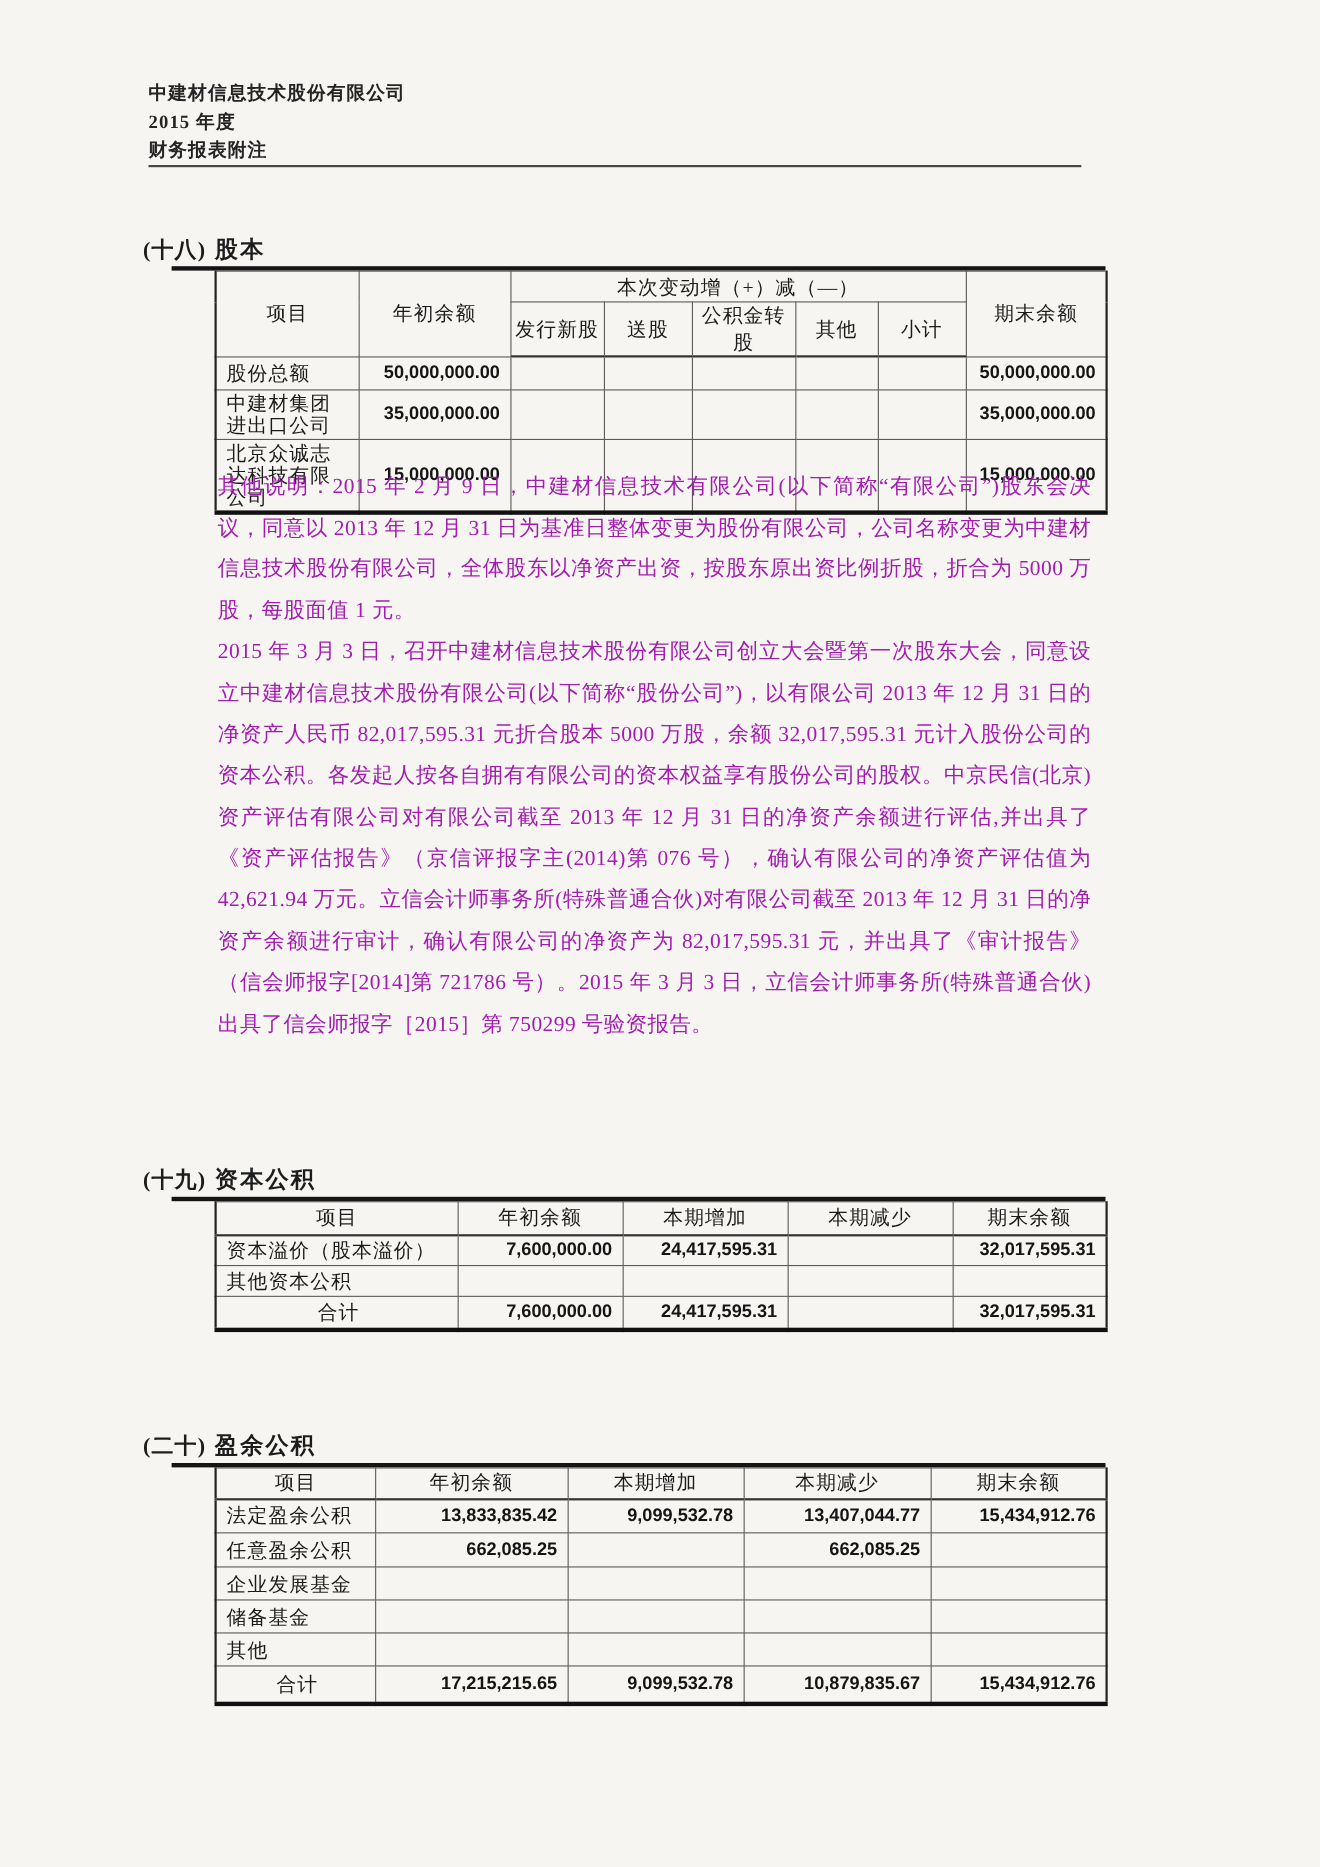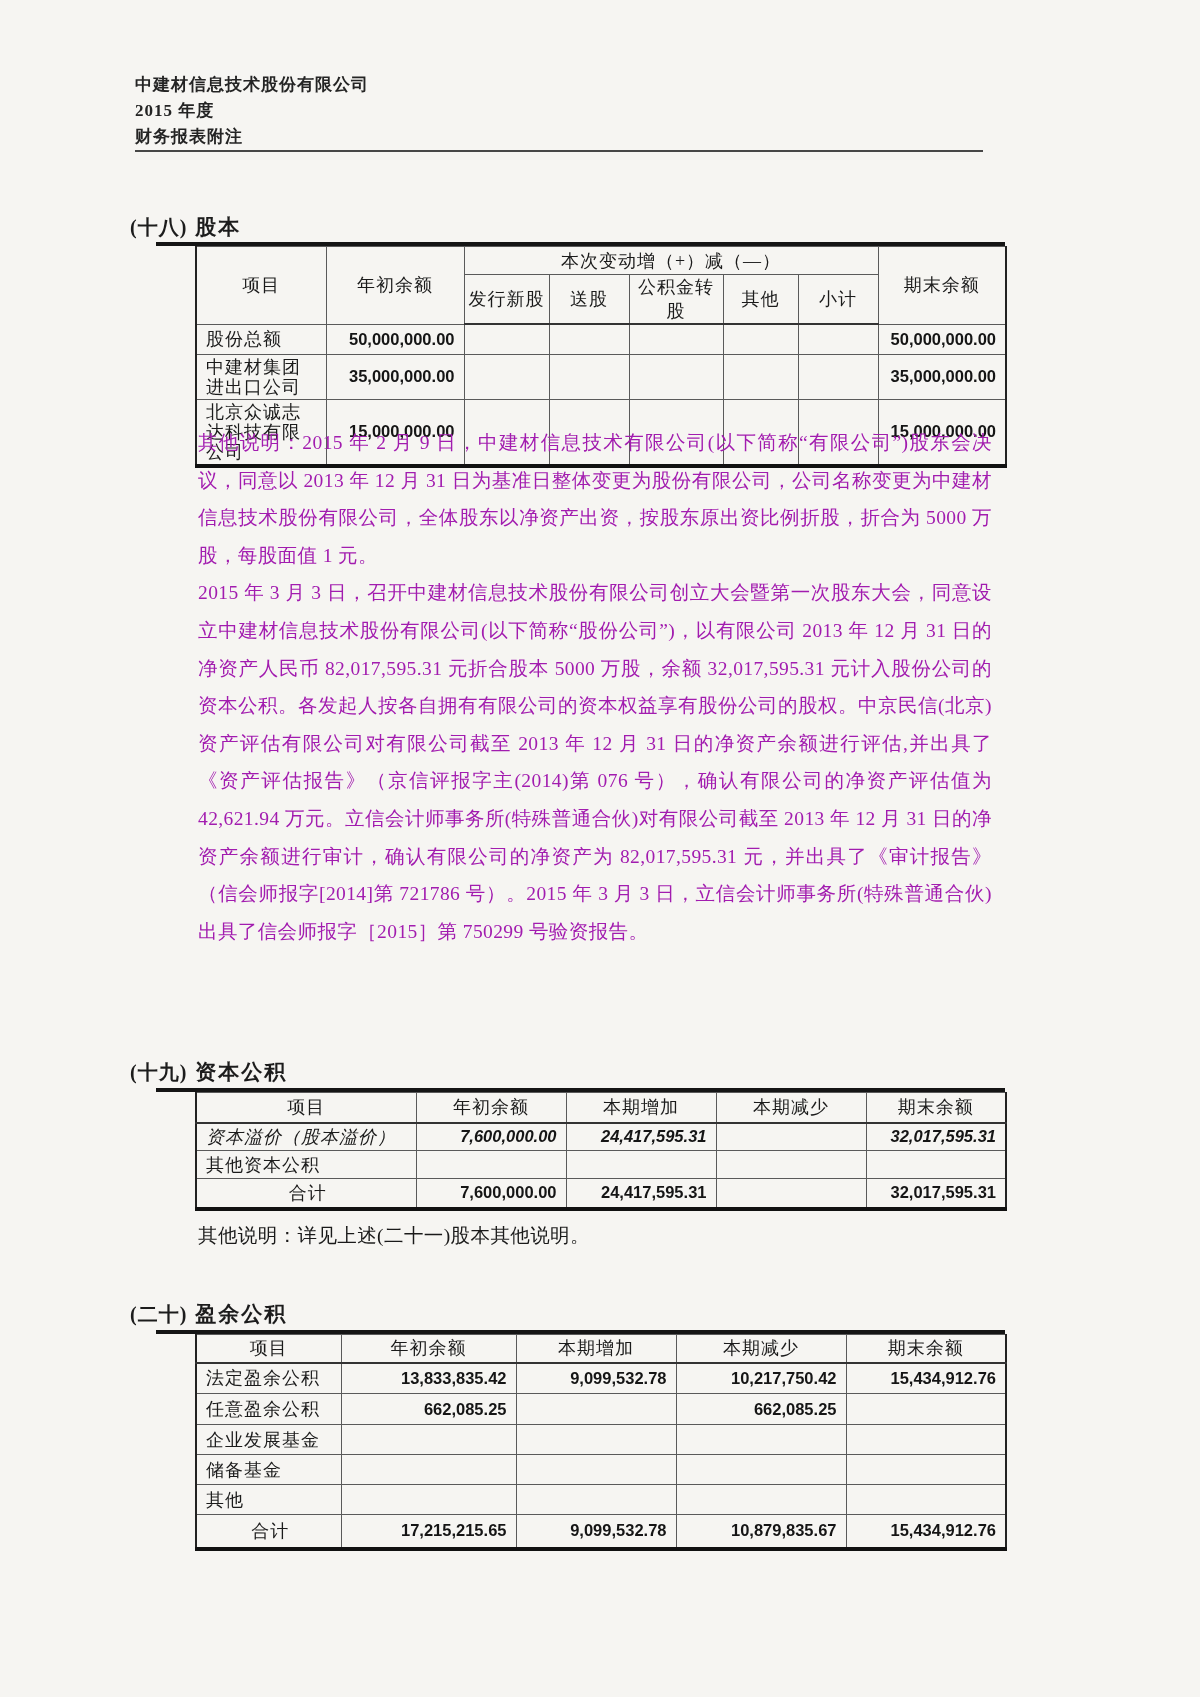--- a/index.html
+++ b/index.html
@@ -144,21 +144,21 @@
         <col style="width:140px">
     </colgroup>
     <tbody>
         <tr style="height:30px;" class="hdiv">
       <th>项目</th>
       <th>年初余额</th>
       <th>本期增加</th>
       <th>本期减少</th>
       <th>期末余额</th>
     </tr>
-    <tr style="height:28px;font-style:italic;">
+    <tr style="height:28px;">
       <td class="item">资本溢价（股本溢价）</td>
       <td class="num">7,600,000.00</td>
       <td class="num">24,417,595.31</td>
       <td class="num"></td>
       <td class="num">32,017,595.31</td>
     </tr>
     <tr style="height:28px;">
       <td class="item">其他资本公积</td>
       <td class="num"></td>
       <td class="num"></td>
@@ -168,21 +168,20 @@
     <tr style="height:30px;">
       <td class="item center">合计</td>
       <td class="num">7,600,000.00</td>
       <td class="num">24,417,595.31</td>
       <td class="num"></td>
       <td class="num">32,017,595.31</td>
     </tr>
   </tbody>
     </table>
 
-  <div class="small-note">其他说明：详见上述(二十一)股本其他说明。</div>
 
   <div class="sec-head" style="top:1300px;">
     <span class="sec-no">(二十)</span><span class="sec-title">盈余公积</span>
   </div>
   <div class="sec-rule" style="top:1330px;"></div>
 
   <table style="left:195px; top:1334px; width:810px;">
     <colgroup>
       <col style="width:145px">
         <col style="width:175px">
@@ -195,21 +194,21 @@
       <th>项目</th>
       <th>年初余额</th>
       <th>本期增加</th>
       <th>本期减少</th>
       <th>期末余额</th>
     </tr>
     <tr style="height:31px;">
       <td class="item">法定盈余公积</td>
       <td class="num">13,833,835.42</td>
       <td class="num">9,099,532.78</td>
-      <td class="num">10,217,750.42</td>
+      <td class="num">13,407,044.77</td>
       <td class="num">15,434,912.76</td>
     </tr>
     <tr style="height:31px;">
       <td class="item">任意盈余公积</td>
       <td class="num">662,085.25</td>
       <td class="num"></td>
       <td class="num">662,085.25</td>
       <td class="num"></td>
     </tr>
     <tr style="height:30px;">

